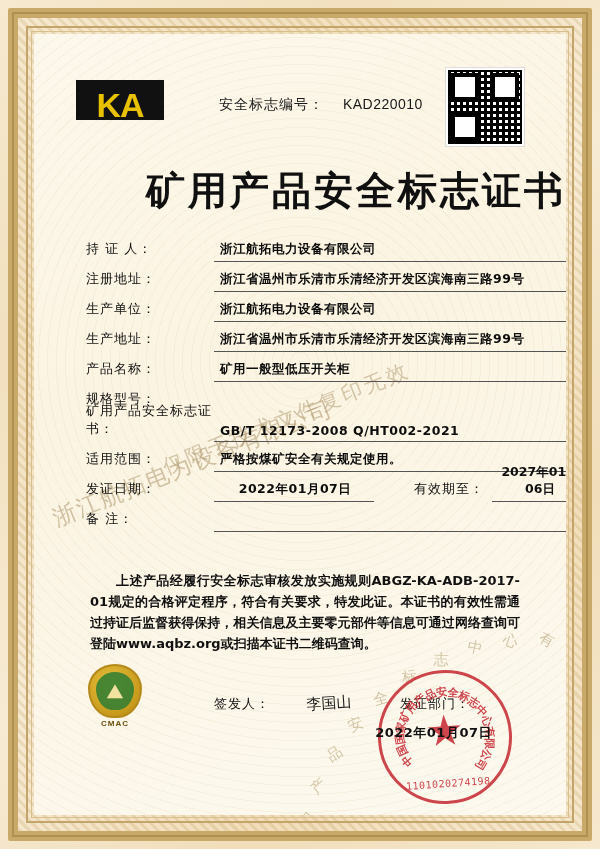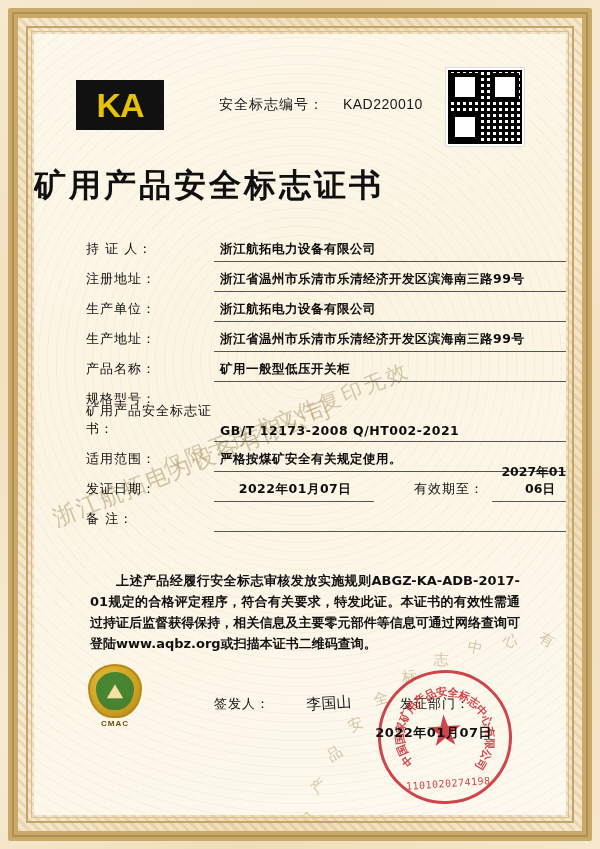--- a/index.html
+++ b/index.html
@@ -114,21 +114,21 @@
     transform-origin: 110px 120px;
     font-family: "DejaVu Sans", sans-serif;
   }
 
   
   .logo {
     position: absolute;
     left: 42px;
     top: 46px;
     width: 88px;
-    height: 50px;
+    height: 40px;
     background: #111;
     color: #e8c200;
     font-weight: bold;
     font-size: 34px;
     line-height: 50px;
     text-align: center;
     letter-spacing: -1px;
     font-family: "Liberation Sans", sans-serif;
   }
 
@@ -174,22 +174,22 @@
     width: 20px; height: 20px;
     border: 4px solid #000;
     background: #fff;
   }
 
   
   .title {
     position: absolute;
     left: 0; right: 0;
     top: 130px;
-    text-align: left;
-    font-size: 32px;
+    text-align: right;
+    font-size: 39px;
     font-weight: bold;
     letter-spacing: 3px;
     color: #101010;
     font-family: "DejaVu Sans", sans-serif;
   }
 
   
   .fields {
     position: absolute;
     left: 52px;

